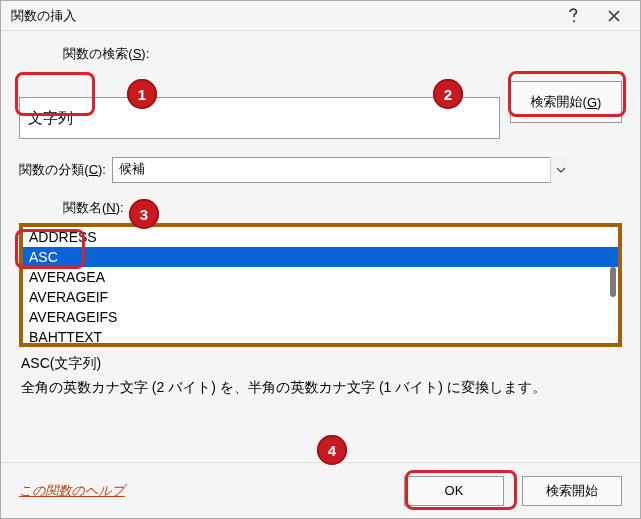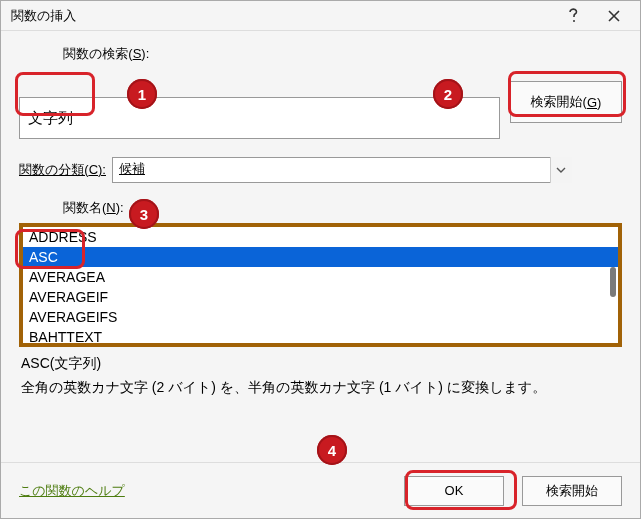--- a/index.html
+++ b/index.html
@@ -8,32 +8,32 @@
   .titlebar { height: 30px; display: flex; align-items: center; padding: 0 6px 0 10px; border-bottom: 1px solid #ddd; }
   .title { flex: 1; font-size: 13px; }
   .tbbtn { width: 40px; height: 28px; display: flex; align-items: center; justify-content: center; color: #333; }
   .tbbtn svg { stroke: #333; }
   .content { padding: 14px 18px 0 18px; }
   .label { display: block; margin-bottom: 6px; margin-left: 44px; }
   .underline { text-decoration: underline; }
   .search-row { display: flex; gap: 10px; align-items: stretch; margin-bottom: 18px; }
   .search-input { flex: 1; height: 42px; border: 1px solid #999; background: #fff; padding: 8px; font-size: 15px; margin-top: 28px; }
   .go-btn { width: 112px; height: 42px; border: 1px solid #999; background: #fafafa; display:flex; align-items:center; justify-content:center;margin-top:12px; }
-  .row { display: flex; align-items: center; gap: 6px; margin-bottom: 16px; text-decoration: underline; }
+  .row { display: flex; align-items: center; gap: 6px; margin-bottom: 16px; }
   .select-wrap { position: relative; width: 460px; }
   .select { width: 460px; height: 26px; border: 1px solid #999; background: #fff; padding: 2px 24px 2px 6px; }
   .select-chevron { position: absolute; right: 0; top: 0; width: 22px; height: 26px; display:flex; align-items:center; justify-content:center; border-left:1px solid #ccc; background:#f4f4f4;}
   .listbox { border: 4px solid #a16207; background: #fff; height: 124px; overflow: hidden; position: relative; margin-bottom: 4px; }
   .listbox .item { padding: 1px 6px; font-size: 14px; line-height: 18px; }
   .listbox .item.selected { background: #0a64d8; color: #ffffff; }
   .listbox .scrollbar-thumb { position:absolute; right:2px; top:40px; width:6px; height:30px; background:#7a7a7a; border-radius:3px; }
   .desc-title { font-size: 14px; margin: 8px 2px 6px 2px; }
   .desc-body { font-size: 14px; margin: 0 2px 0 2px; }
   .footer { position: absolute; bottom: 0; left: 0; right: 0; height: 56px; border-top: 1px solid #ddd; display: flex; align-items: center; padding: 0 18px; }
-  .helplink { color: #4d7c0f; text-decoration: underline; }
+  .helplink { color: #c2410c; text-decoration: underline; font-style: italic; }
   .btns { margin-left: auto; display: flex; gap: 18px; }
   .btn { width: 100px; height: 30px; border: 1px solid #999; background: #fafafa; display:flex; align-items:center; justify-content:center; }
 
   .callout { position: absolute; border: 3px solid #d8232a; border-radius: 8px; pointer-events: none; }
   .callout.c-input { left: 14px; top: 71px; width: 80px; height: 44px; }
   .callout.c-go    { right: 14px; top: 70px; width: 118px; height: 46px; }
   .callout.c-asc   { left: 14px; top: 228px; width: 70px; height: 40px; }
   .callout.c-ok    { left: 404px; bottom: 8px; width: 112px; height: 40px; }
 
   .badge { position: absolute; width: 30px; height: 30px; border-radius: 50%; background: #c81a20; color: #fff; font-weight: bold; display: flex; align-items: center; justify-content: center; font-size: 15px; pointer-events: none; box-shadow: inset 0 0 0 2px #a31318; }

